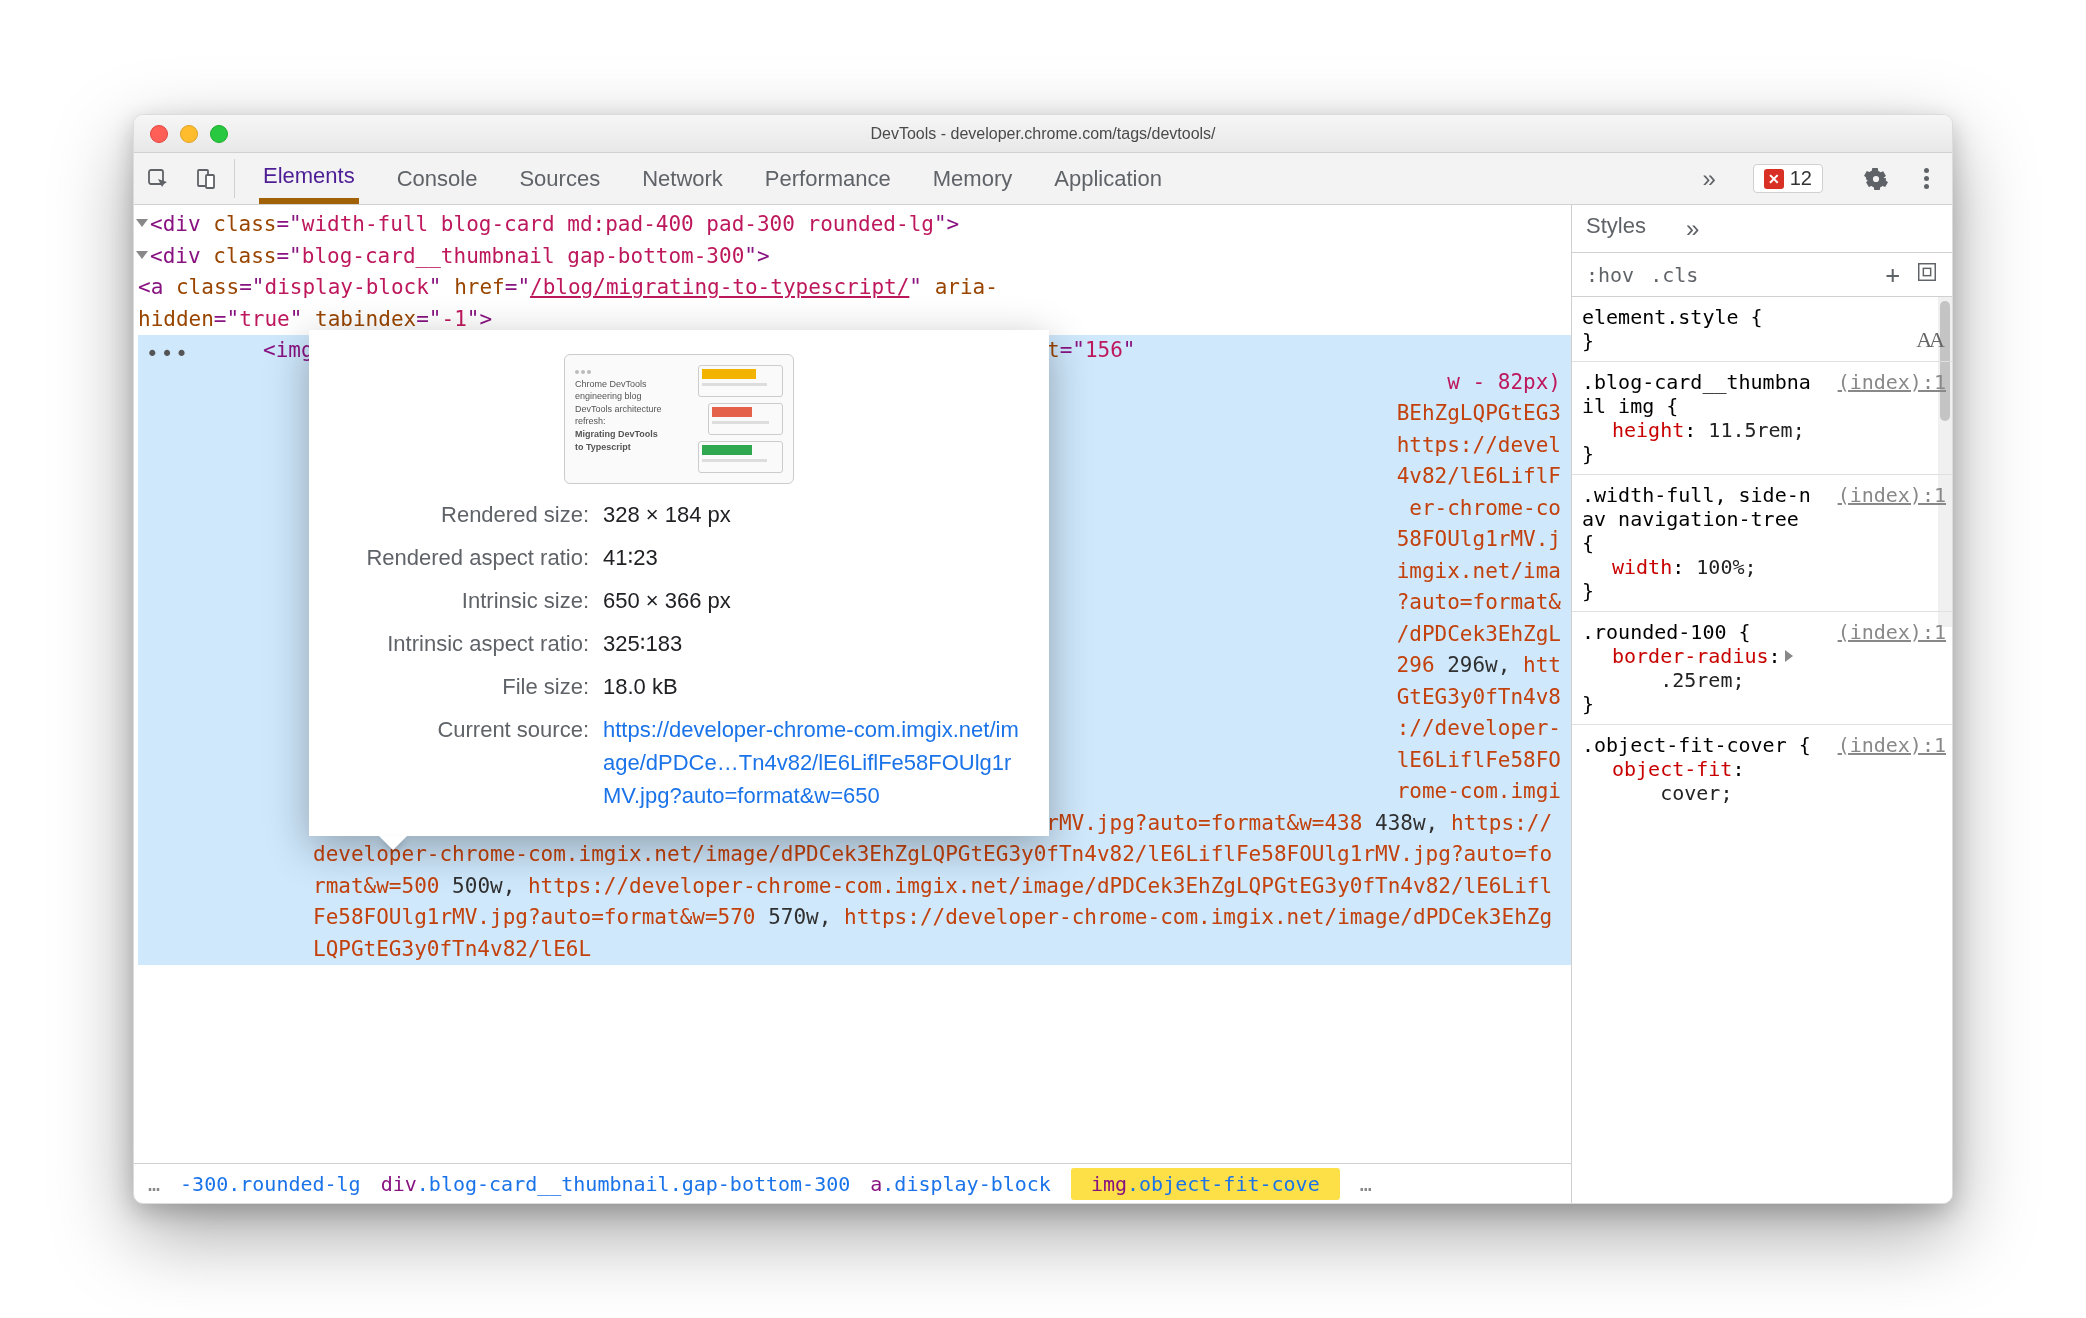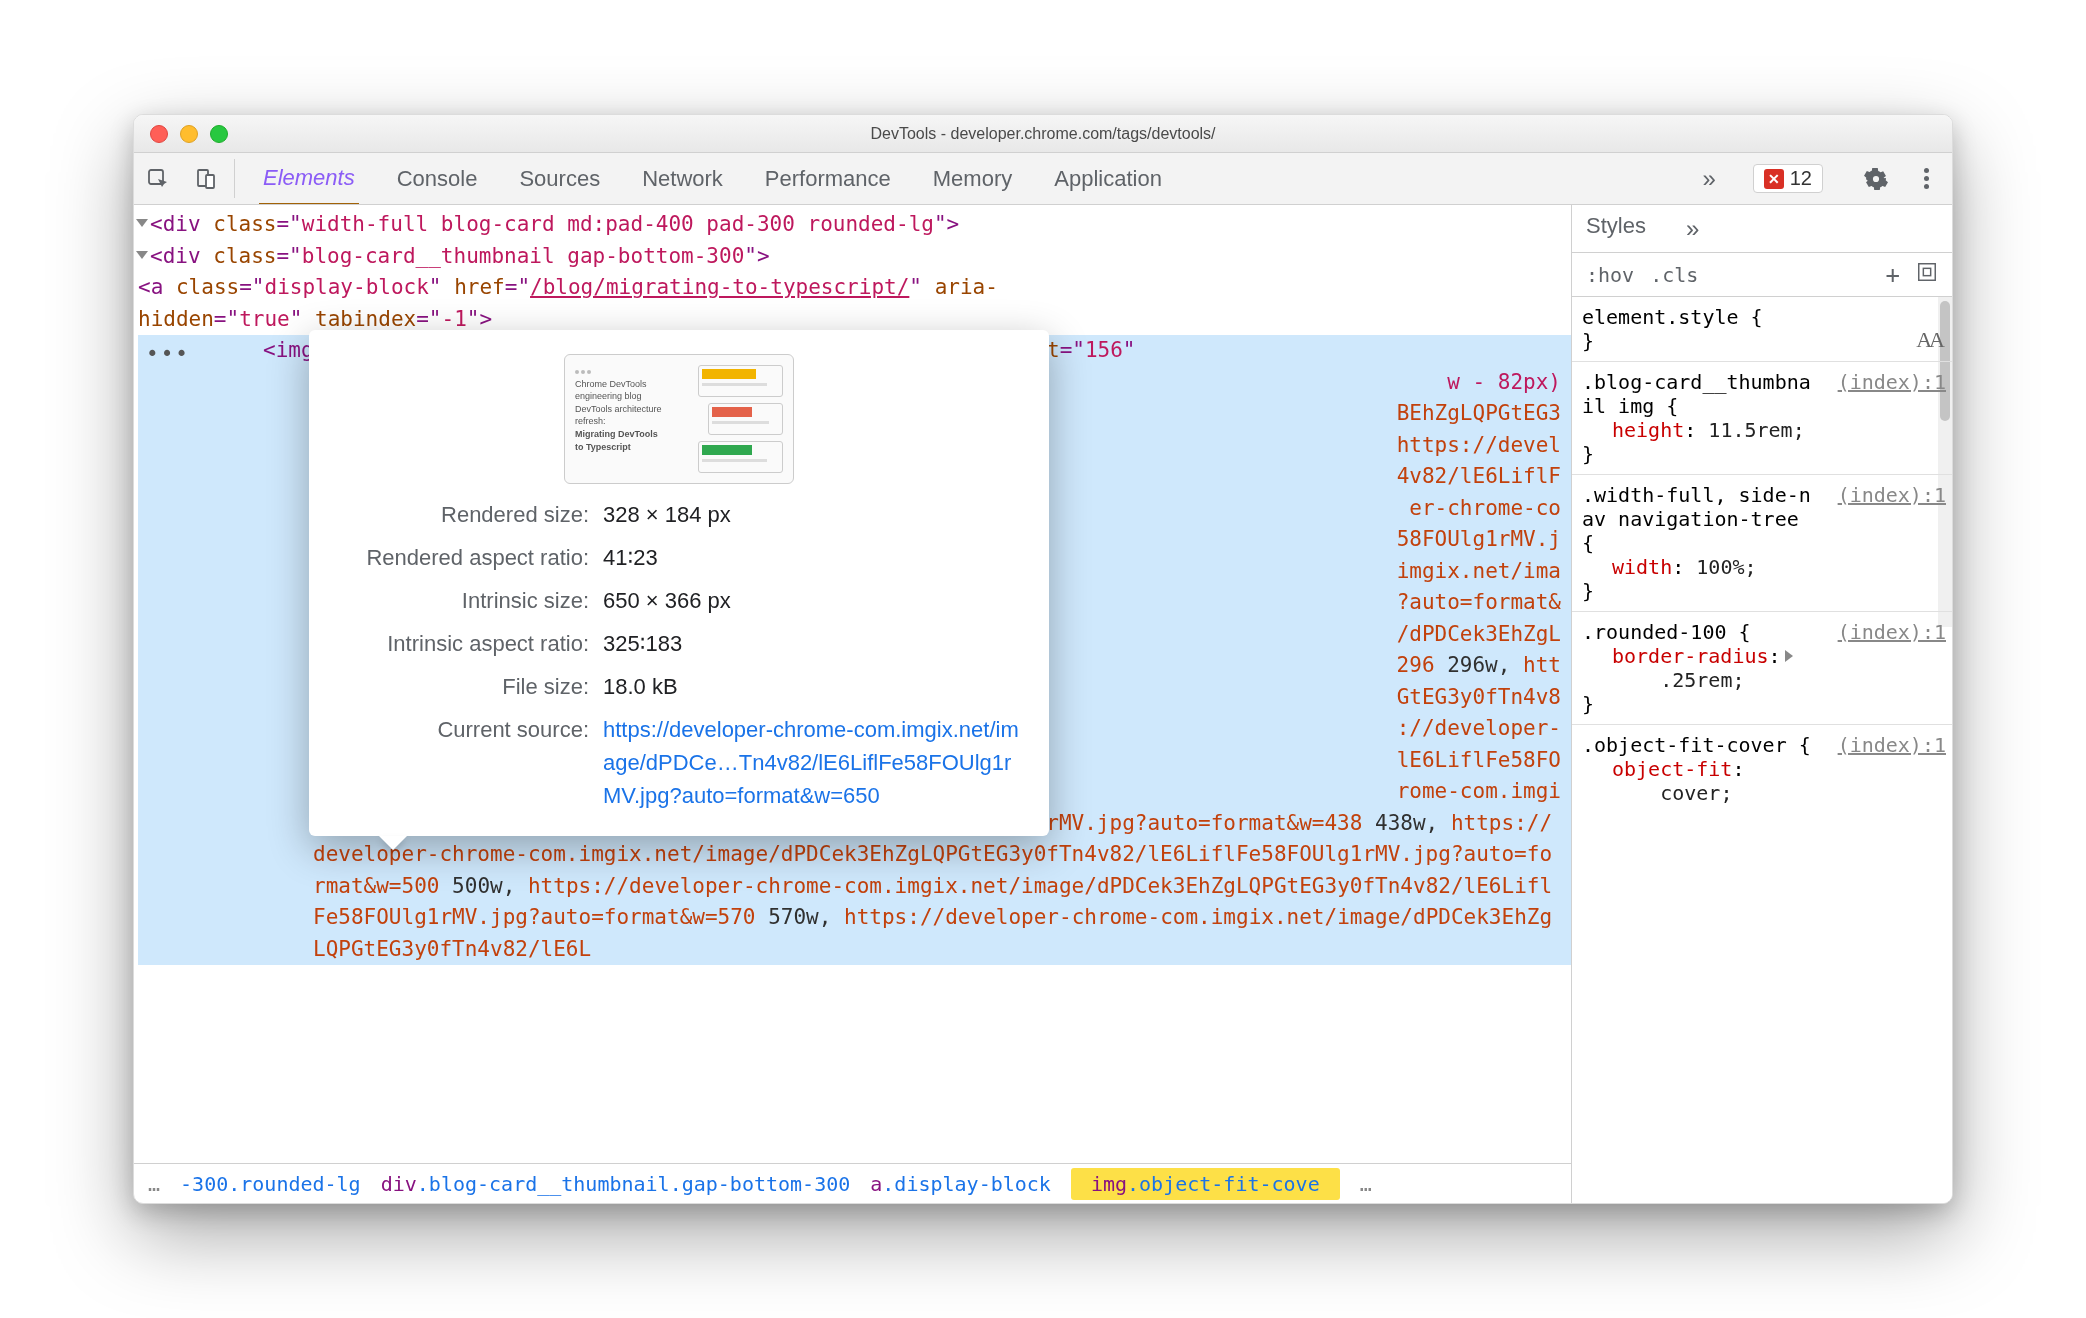--- a/index.html
+++ b/index.html
@@ -51,21 +51,21 @@
     font-size: 22px;
     color: #5f6368;
   }
   .toolbar .icon-btn {
     width: 48px; display: flex; align-items: center; justify-content: center;
   }
   .toolbar .icon-btn svg { width: 24px; height: 24px; stroke: #5f6368; fill: none; stroke-width: 1.8; }
   .toolbar .divider { width: 1px; background: #d0d0d0; margin: 6px 4px; }
   .tabs { display: flex; align-items: center; gap: 34px; padding: 0 20px; flex: 1; }
   .tab { padding: 0 4px; height: 100%; display: flex; align-items: center; cursor: pointer; }
-  .tab.active { color: #8b5cf6; border-bottom: 1px solid #a16207; font-style: italic; }
+  .tab.active { color: #4c1d95; border-bottom: 6px solid #a16207; }
   .toolbar .right { display: flex; align-items: center; gap: 10px; padding-right: 10px; }
   .chevrons { font-size: 24px; color: #5f6368; padding: 0 8px; }
   .errbadge {
     display: flex; align-items: center; gap: 6px;
     border: 1px solid #d0d0d0; background: #fff;
     border-radius: 4px; padding: 2px 10px; font-size: 20px; color: #333;
   }
   .errbadge .x { width: 20px; height: 20px; background: #d93025; color: #fff; font-size: 14px; font-weight: bold; display: flex; align-items: center; justify-content: center; border-radius: 3px; }
   .toolbar .gear svg, .toolbar .kebab svg { width: 24px; height: 24px; fill: #5f6368; }
   .toolbar .kebab { display: flex; flex-direction: column; gap: 3px; align-items: center; justify-content: center; width: 32px; }
@@ -103,21 +103,21 @@
   .sel-block .ellipsis { position: absolute; left: 8px; top: 4px; color: #555; letter-spacing: 2px; }
   .sel-block .linktext { color: #c2410c; }
   .sel-block .plain { color: #303030; }
 
   
   .popover {
     position: absolute;
     left: 175px; top: 125px;
     width: 740px;
     background: #fff;
-    border-radius: 6px;
+    border-radius: 0;
     box-shadow: 0 12px 40px rgba(0,0,0,0.3);
     padding: 24px 30px 24px 30px;
     font-family: -apple-system, Helvetica, Arial, sans-serif;
     font-size: 22px; color: #202124;
   }
   .popover::after {
     content: ''; position: absolute; bottom: -14px; left: 70px;
     border-left: 14px solid transparent; border-right: 14px solid transparent;
     border-top: 14px solid #fff;
     filter: drop-shadow(0 4px 3px rgba(0,0,0,0.15));

